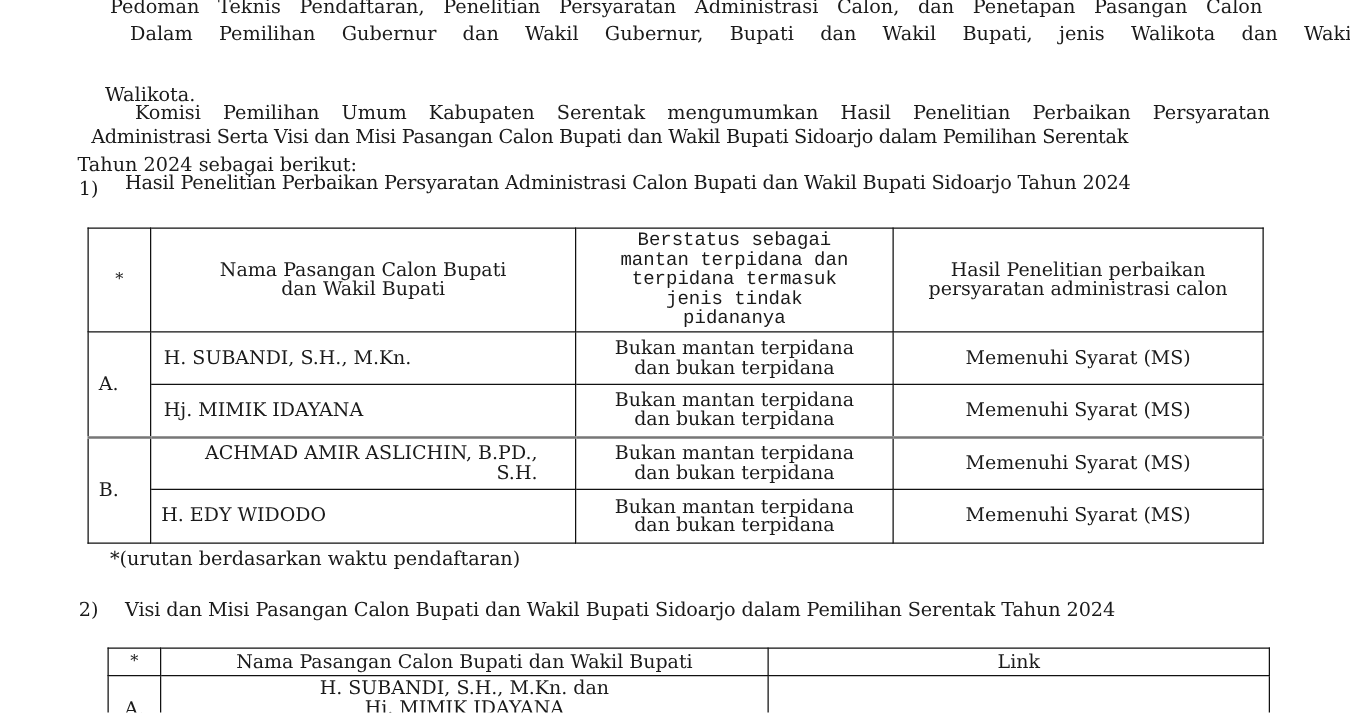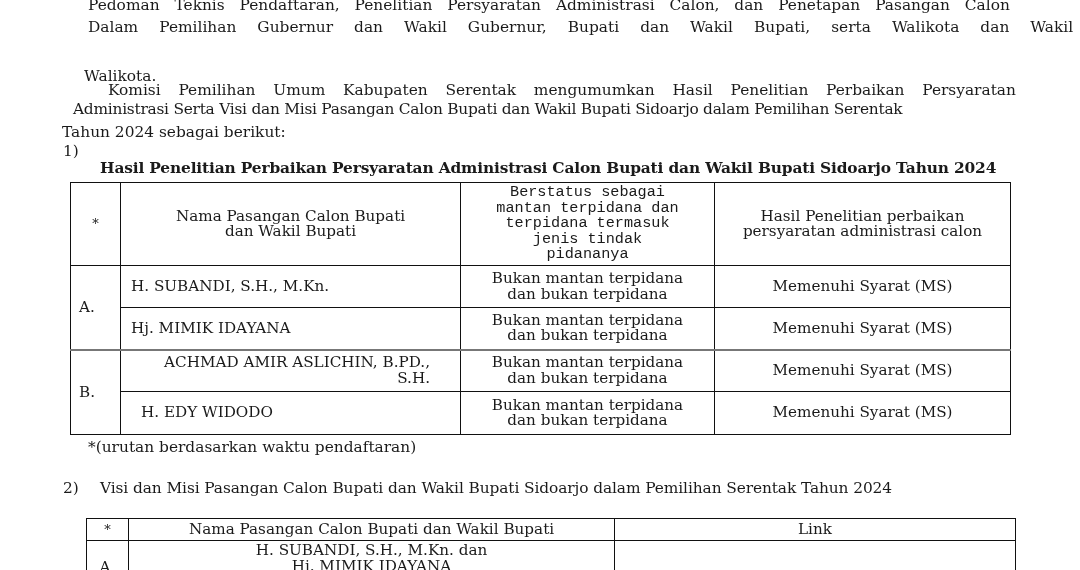--- a/index.html
+++ b/index.html
@@ -37,32 +37,32 @@
     <span>Pendaftaran,</span>
     <span>Penelitian</span>
     <span>Persyaratan</span>
     <span>Administrasi</span>
     <span>Calon,</span>
     <span>dan</span>
     <span>Penetapan</span>
     <span>Pasangan</span>
     <span>Calon</span>
   </div>
-<div class="line just" style="left:88px; top:19px; width:922px;gap:21px;" id="il2">
+<div class="line just" style="left:104px; top:19px; width:922px;gap:21px;" id="il2">
     <span>Dalam</span>
     <span>Pemilihan</span>
     <span>Gubernur</span>
     <span>dan</span>
     <span>Wakil</span>
     <span>Gubernur,</span>
     <span>Bupati</span>
     <span>dan</span>
     <span>Wakil</span>
     <span>Bupati,</span>
-    <span>serta</span>
+    <span>jenis</span>
     <span>Walikota</span>
     <span>dan</span>
     <span>Wakil</span>
   </div>
 <div class="line" style="left:84px; top:40px;margin-top:28px;">Walikota.</div>
 
 <div class="line just" style="left:108px; top:82px; width:908px;" id="pl1">
     <span>Komisi</span>
     <span>Pemilihan</span>
     <span>Umum</span>
@@ -71,21 +71,21 @@
     <span>mengumumkan</span>
     <span>Hasil</span>
     <span>Penelitian</span>
     <span>Perbaikan</span>
     <span>Persyaratan</span>
   </div>
 <div class="line" style="left:62px; top:101px; letter-spacing:-0.25px;margin-left:11px;">Administrasi Serta Visi dan Misi Pasangan Calon Bupati dan Wakil Bupati Sidoarjo dalam Pemilihan Serentak</div>
 <div class="line" style="left:62px; top:124px;">Tahun 2024 sebagai berikut:</div>
 
 <div class="line" style="left:63px; top:143px;">1)</div>
-<div class="line" style="left:100px; top:160px; letter-spacing:-0.15px;font-weight:bold;">Hasil Penelitian Perbaikan Persyaratan Administrasi Calon Bupati dan Wakil Bupati Sidoarjo Tahun 2024</div>
+<div class="line" style="left:100px; top:138px; letter-spacing:-0.15px;">Hasil Penelitian Perbaikan Persyaratan Administrasi Calon Bupati dan Wakil Bupati Sidoarjo Tahun 2024</div>
 
 <table style="left:70px; top:182px; width:940px;">
   <colgroup>
     <col style="width:50px">
       <col style="width:340px">
       <col style="width:254px">
       <col style="width:296px">
   </colgroup>
   <tbody>
       <tr style="height:83px;">
@@ -105,21 +105,21 @@
     <td class="c" style="padding:0 20px;">Bukan mantan terpidana dan bukan terpidana</td>
     <td class="c">Memenuhi Syarat (MS)</td>
   </tr>
   <tr class="thick-sep" style="height:42px;">
     <td class="l" rowspan="2" style="padding-left:8px;">B.</td>
     <td class="l" style="padding-left:10px; padding-right:30px;text-align:right;">ACHMAD AMIR ASLICHIN, B.PD., S.H.</td>
     <td class="c" style="padding:0 20px;">Bukan mantan terpidana dan bukan terpidana</td>
     <td class="c">Memenuhi Syarat (MS)</td>
   </tr>
   <tr style="height:43px;">
-    <td class="l" style="padding-left:20px;">H. EDY WIDODO</td>
+    <td class="l" style="padding-left:8px;">H. EDY WIDODO</td>
     <td class="c" style="padding:0 20px;">Bukan mantan terpidana dan bukan terpidana</td>
     <td class="c">Memenuhi Syarat (MS)</td>
   </tr>
 </tbody>
   </table>
 
 <div class="line" style="left:88px; top:439px;">*(urutan berdasarkan waktu pendaftaran)</div>
 
 <div class="line" style="left:63px; top:480px;">2)</div>
 <div class="line" style="left:100px; top:480px; letter-spacing:-0.1px;">Visi dan Misi Pasangan Calon Bupati dan Wakil Bupati Sidoarjo dalam Pemilihan Serentak Tahun 2024</div>

